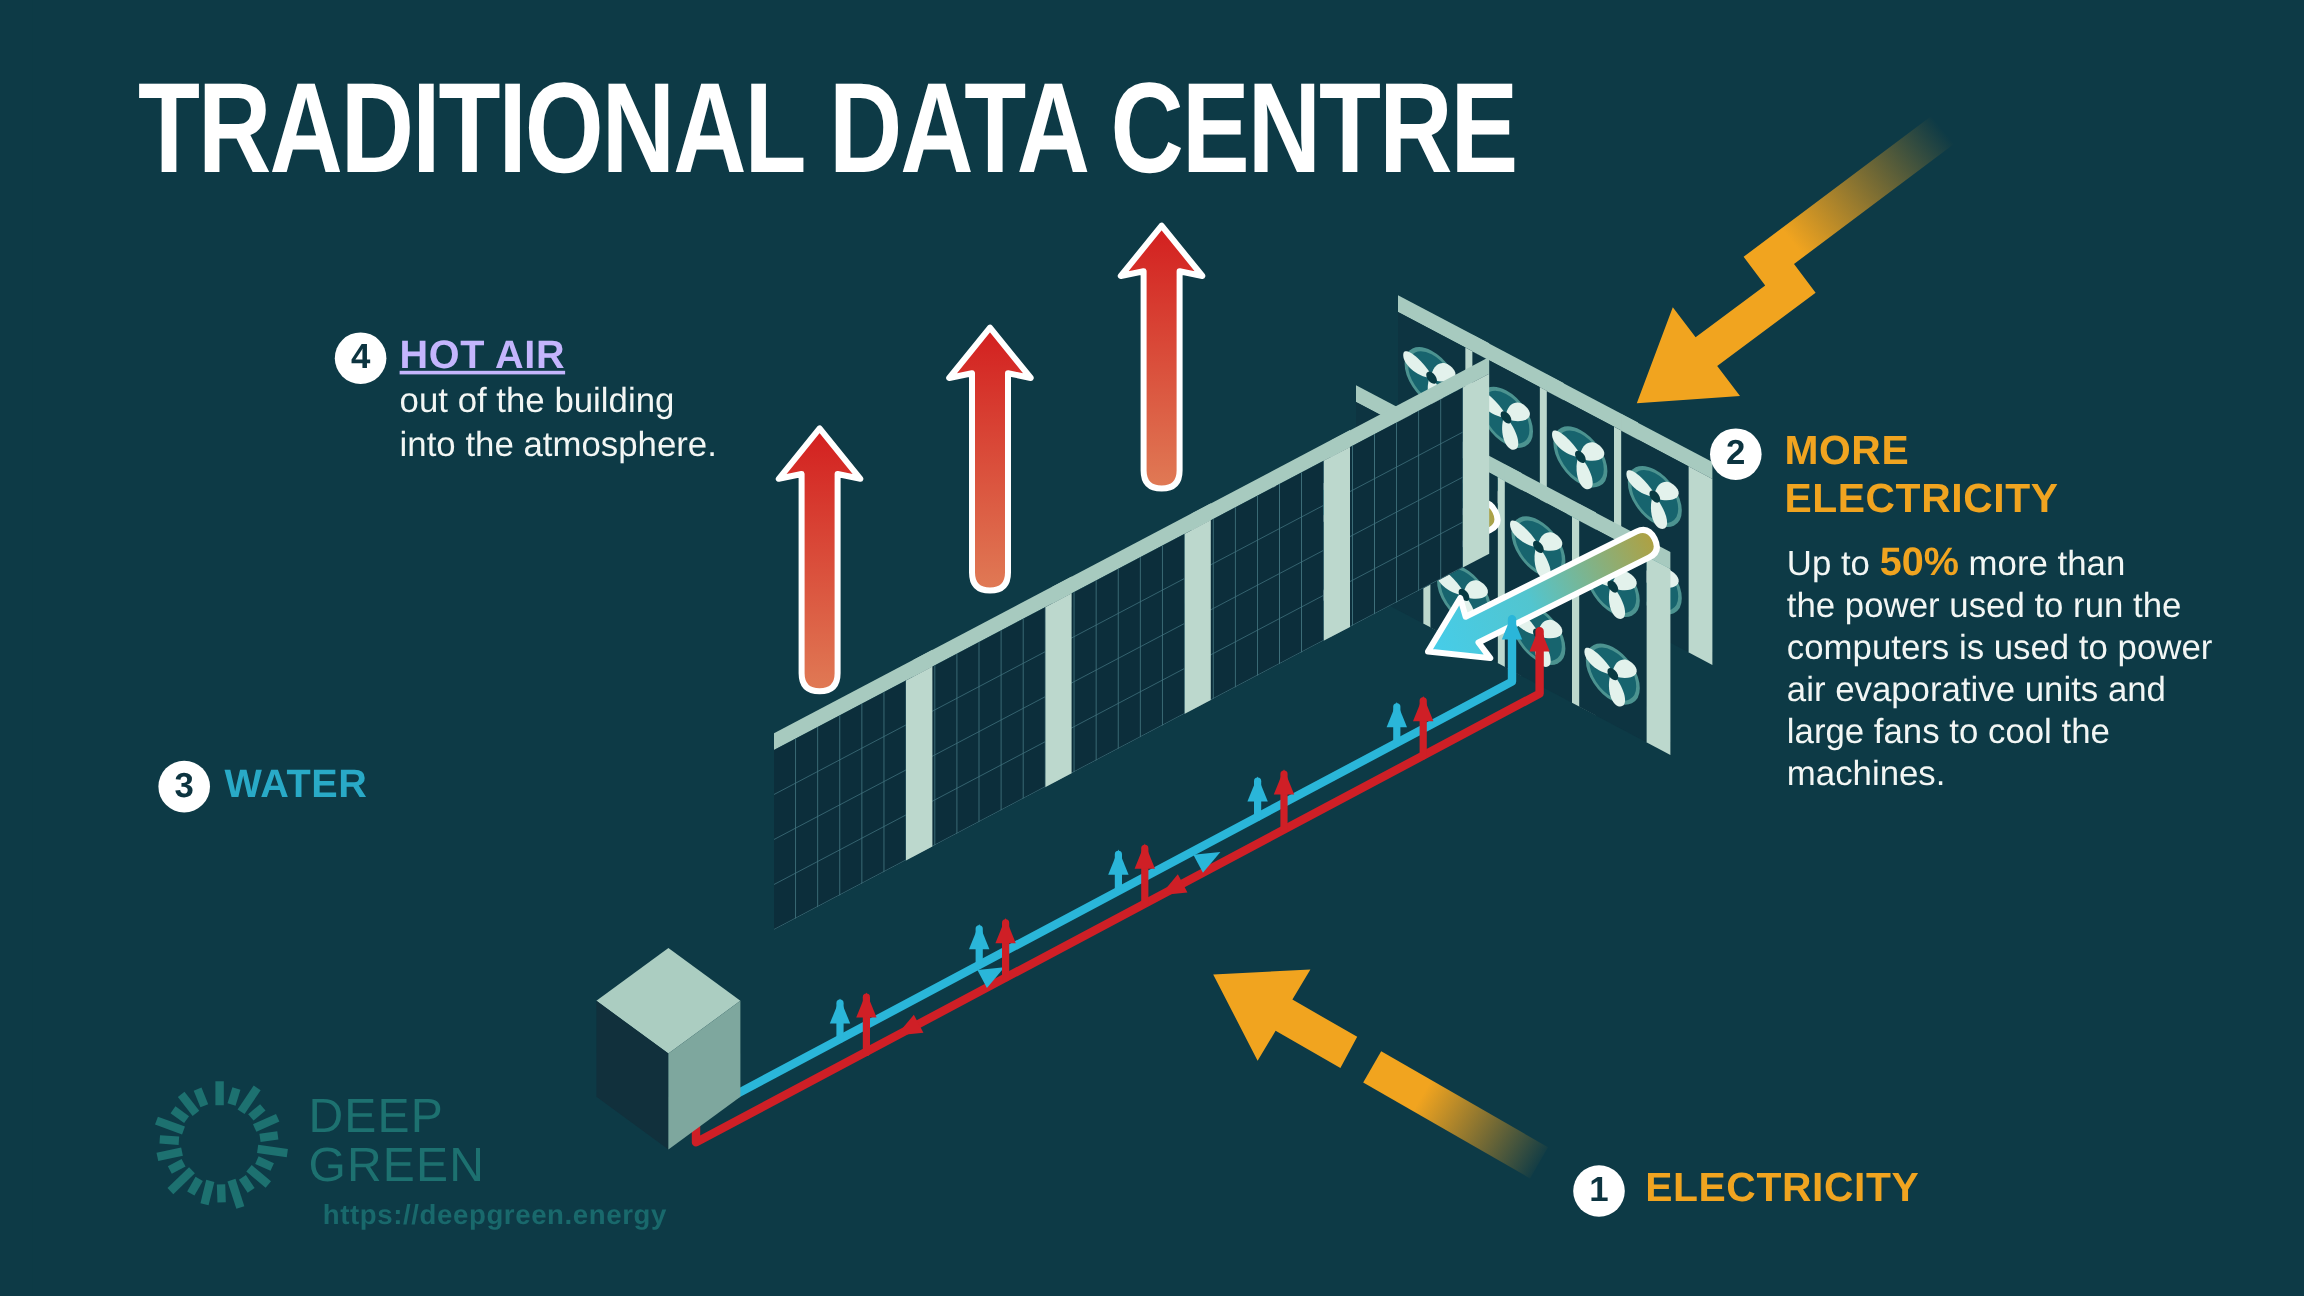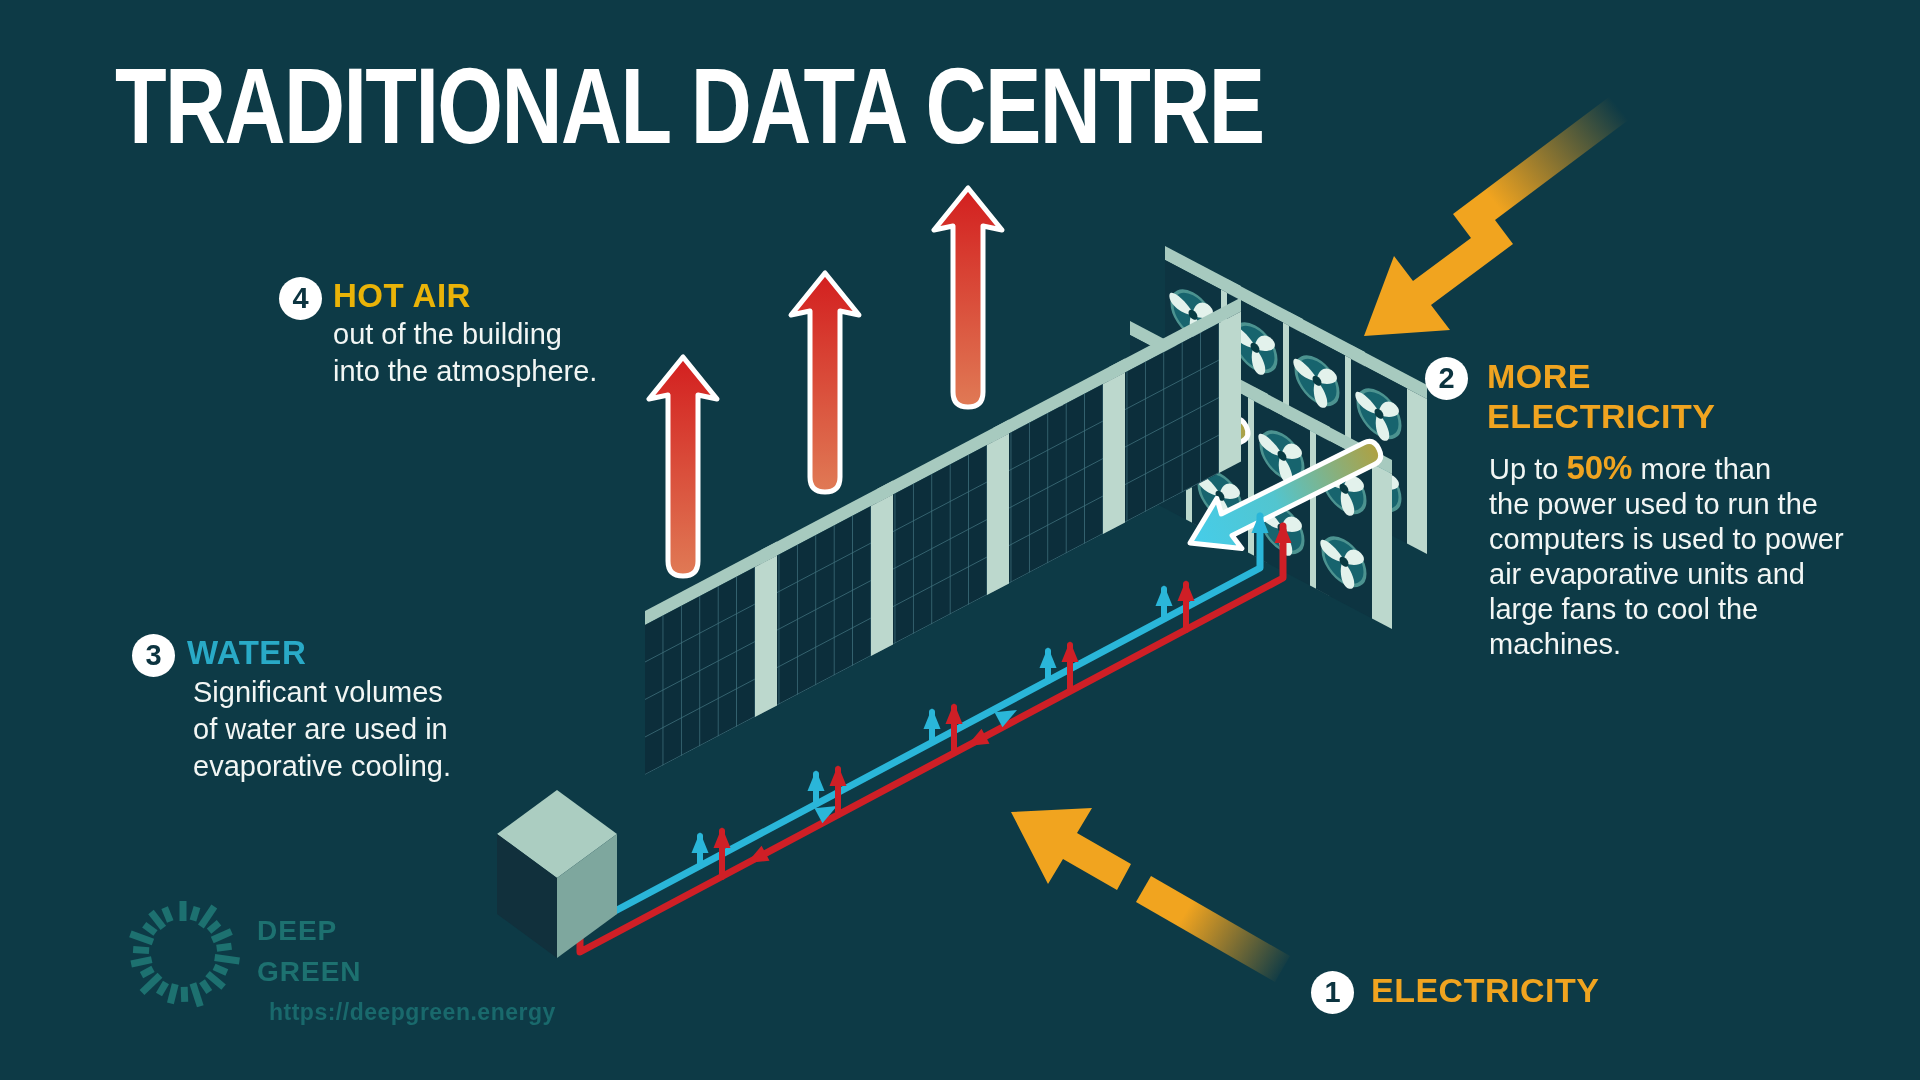--- a/index.html
+++ b/index.html
@@ -5,24 +5,24 @@
   html,body{margin:0;padding:0;background:#0d3a46;}
   #canvas{position:relative;width:1920px;height:1080px;background:#0d3a46;overflow:hidden;
           font-family:"Liberation Sans",sans-serif;margin-left:27px;}
   .abs{position:absolute;}
   #title{left:88px;top:44px;font-size:107px;font-weight:700;color:#ffffff;
          letter-spacing:-2px;transform:scaleX(.79);transform-origin:left top;white-space:nowrap;}
   .badge{width:43px;height:43px;border-radius:50%;background:#ffffff;color:#0c3440;
          display:flex;align-items:center;justify-content:center;font-size:29px;font-weight:700;}
   .seclabel{font-weight:700;letter-spacing:.5px;white-space:nowrap;}
   .body-lines{color:#f2f6f4;font-size:29px;line-height:37px;white-space:nowrap;}
-  .red{color:#eab308;} .cyan{color:#29aac7;} .orange{color:#f0a420;}
+  .red{color:#c4b5fd;text-decoration:underline;} .cyan{color:#29aac7;} .orange{color:#f0a420;}
   #s2-body{line-height:35px;}
   #s2-hl{color:#f0a420;font-weight:700;font-size:33px;}
-  #brand{color:#1d7170;font-weight:700;font-size:28px;line-height:41px;letter-spacing:1px;}
+  #brand{color:#1d7170;font-weight:400;font-size:40px;line-height:41px;letter-spacing:1px;}
   #site-url{color:#19696c;font-weight:700;font-size:23px;letter-spacing:.5px;}
   svg{display:block;}
 </style>
 </head>
 <body>
 
 <div id="canvas">
 
   <svg class="abs" style="left:0;top:0" width="1920" height="1080" viewBox="0 0 1920 1080">
     <defs>
@@ -174,25 +174,20 @@
 
   <div class="abs badge" style="left:252px;top:277px">4</div>
   <div class="abs seclabel red" style="left:306px;top:277px;font-size:33px">HOT AIR</div>
   <div class="abs body-lines" style="left:306px;top:316px">
     <div>out of the building</div>
     <div>into the atmosphere.</div>
   </div>
 
   <div class="abs badge" style="left:105px;top:634px">3</div>
   <div class="abs seclabel cyan" style="left:160px;top:634px;font-size:33px">WATER</div>
-  <div class="abs body-lines" style="left:166px;top:674px">
-    <div>Significant volumes</div>
-    <div>of water are used in</div>
-    <div>evaporative cooling.</div>
-  </div>
 
   <div class="abs badge" style="left:1398px;top:357px">2</div>
   <div class="abs seclabel orange" style="left:1460px;top:356px;font-size:34px;line-height:40px">
     <div>MORE</div>
     <div>ELECTRICITY</div>
   </div>
   <div id="s2-body" class="abs body-lines" style="left:1462px;top:450px">
     <div>
       <span>Up to </span><span id="s2-hl">50%</span><span> more than</span>
     </div>

